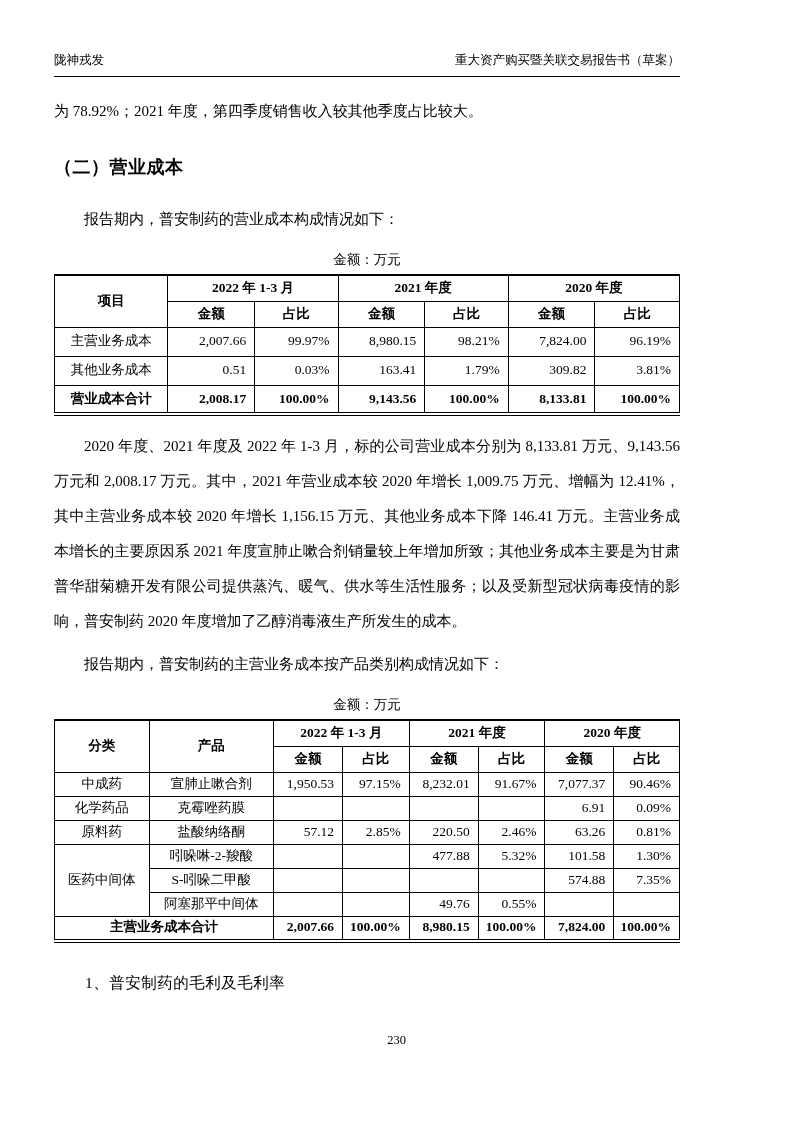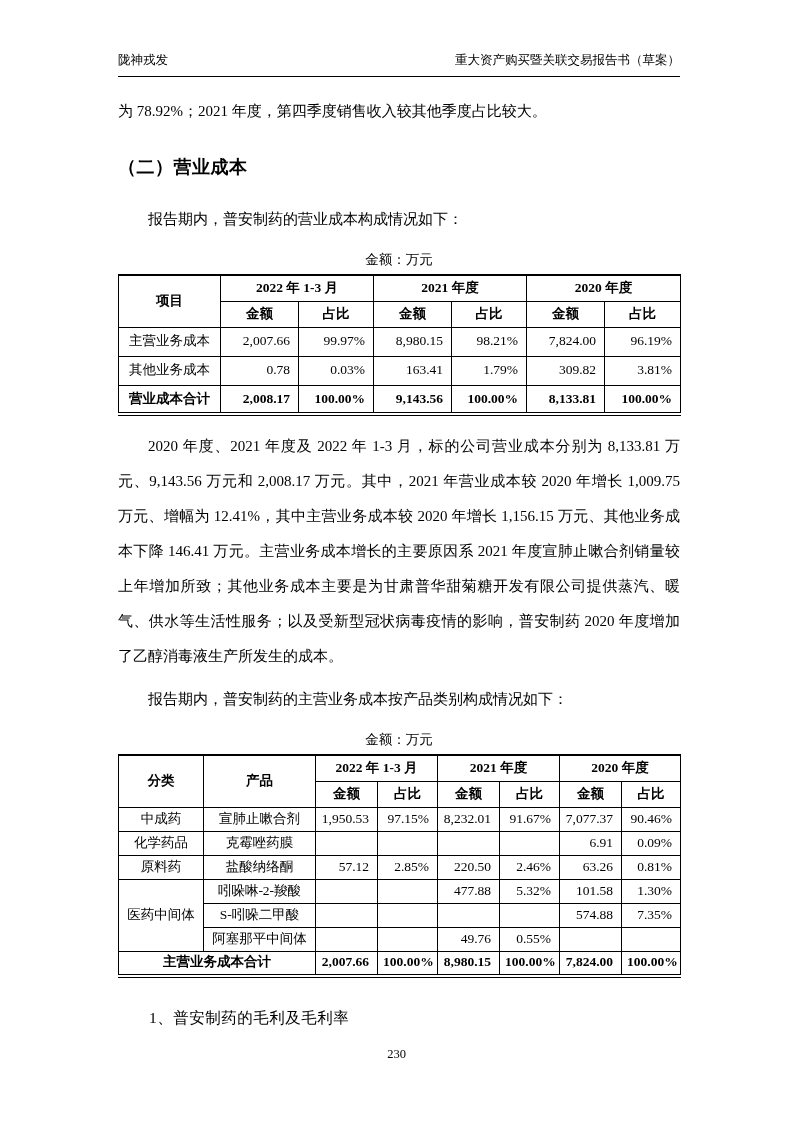--- a/index.html
+++ b/index.html
@@ -8,21 +8,21 @@
     position: relative;
     width: 793px;
     height: 1122px;
     background: #ffffff;
     margin: 0 auto;
     overflow: hidden;
     font-family: "Liberation Serif", "DejaVu Serif", serif;
     color: #000;
   }
   .content {
-    padding: 52px 113px 0 118px; 
+    padding: 52px 113px 0 54px; 
   }
   
   .page-header {
     display: flex;
     justify-content: space-between;
     align-items: flex-end;
     font-size: 12.5px;
     padding-bottom: 7px;
     border-bottom: 1.8px solid #000;
   }
@@ -80,21 +80,21 @@
     height: 25px;
   }
   .t1 td { height: 29px; padding: 4px 6px; }
   .t2 td { height: 24px; padding: 2px 5px; }
   .fin-table td.lab { text-align: center; }
   .fin-table td.num { text-align: right; padding-right: 8px; }
   .fin-table tr.total td { font-weight: bold; }
   
   .page-footer {
     position: absolute;
-    bottom: 60px;
+    bottom: 74px;
     left: 0;
     width: 100%;
     text-align: center;
     font-size: 12.5px;
   }
 </style>
 </head>
 <body>
 
 <div class="page">
@@ -142,21 +142,21 @@
           <td class="lab">主营业务成本</td>
           <td class="num">2,007.66</td>
           <td class="num">99.97%</td>
           <td class="num">8,980.15</td>
           <td class="num">98.21%</td>
           <td class="num">7,824.00</td>
           <td class="num">96.19%</td>
         </tr>
         <tr>
           <td class="lab">其他业务成本</td>
-          <td class="num">0.78</td>
+          <td class="num">0.51</td>
           <td class="num">0.03%</td>
           <td class="num">163.41</td>
           <td class="num">1.79%</td>
           <td class="num">309.82</td>
           <td class="num">3.81%</td>
         </tr>
         <tr class="total">
           <td class="lab">营业成本合计</td>
           <td class="num">2,008.17</td>
           <td class="num">100.00%</td>

